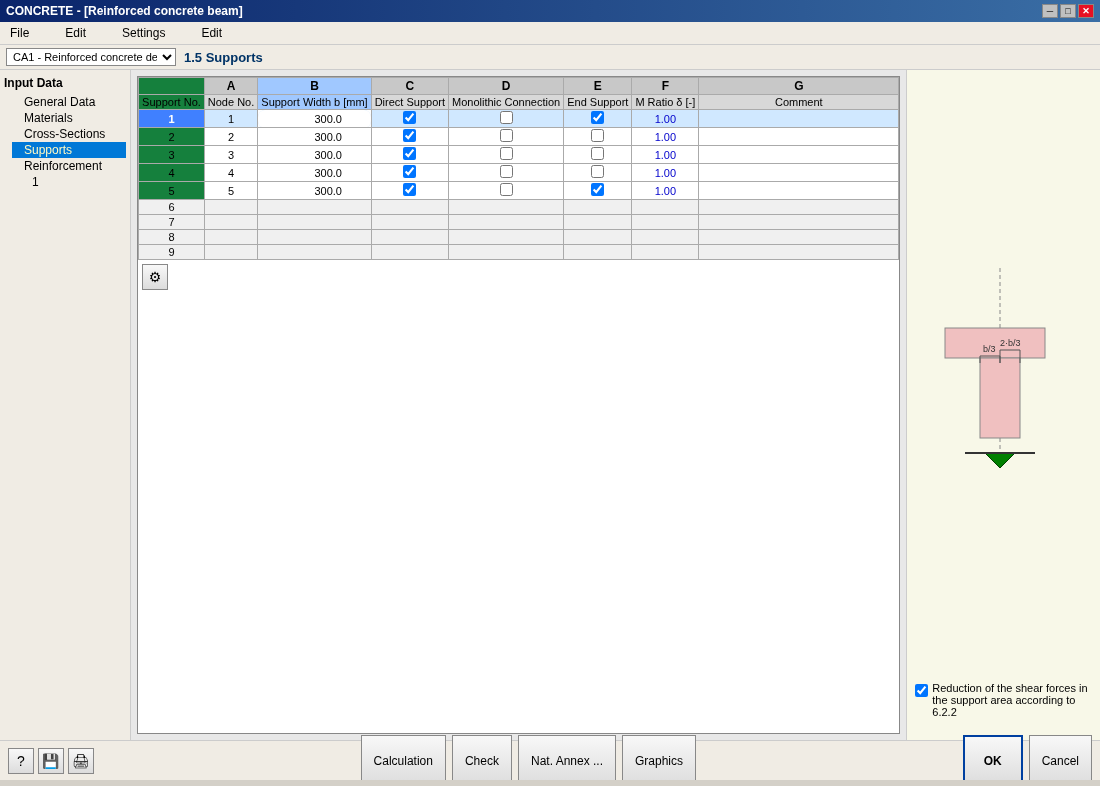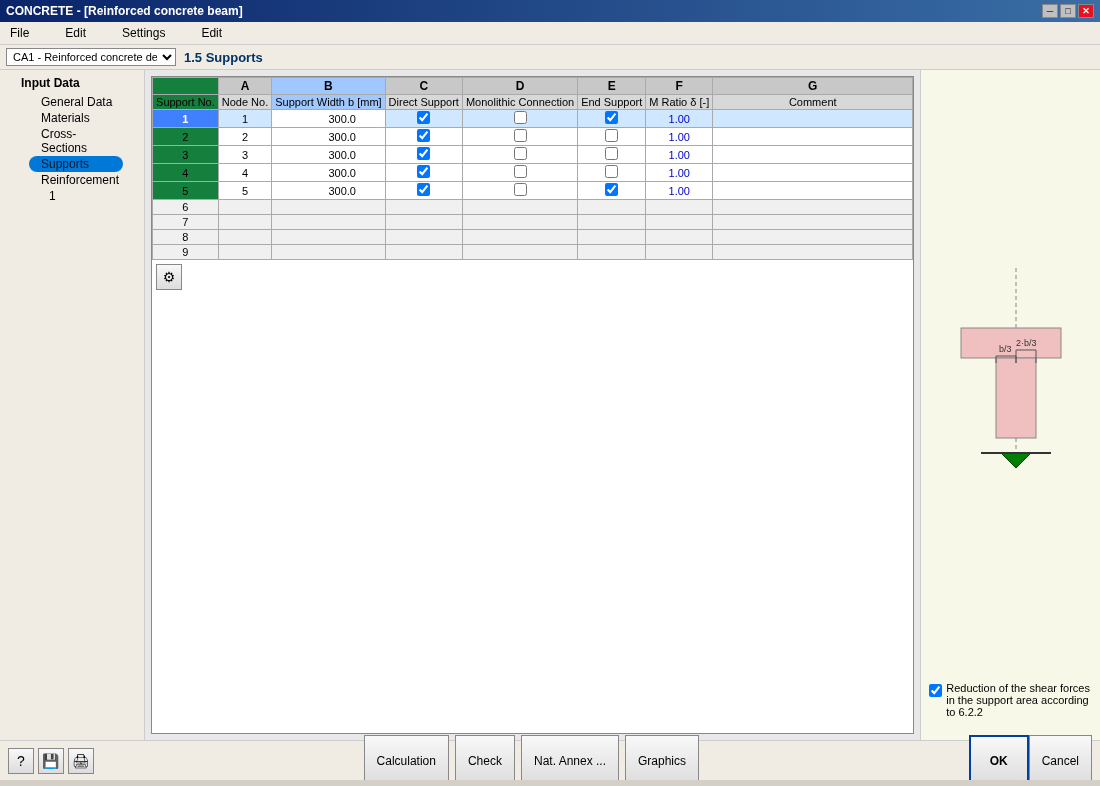--- a/index.html
+++ b/index.html
@@ -64,34 +64,34 @@
     .main-content {
       display: flex;
       height: calc(786px - 22px - 24px - 30px - 40px);
     }
 
     
     .sidebar {
       width: 170px;
       background: #f0ece4;
       border-right: 1px solid #ccc;
-      padding: 6px 21px;
+      padding: 6px 4px;
       font-size: 12px;
     }
     .sidebar-header {
       font-weight: bold;
       margin-bottom: 4px;
       color: #000;
     }
     .sidebar-item {
       padding: 1px 4px 1px 12px;
       cursor: pointer;
       color: #000000;
     }
-    .sidebar-item.selected { background: #0078d7; color: #0f172a; border-radius: 8px; }
+    .sidebar-item.selected { background: #0078d7; color: #fef9c3; }
     .sidebar-group { margin-left: 8px; }
 
     
     .grid-area {
       flex: 1;
       background: #e8e8e8;
       display: flex;
       flex-direction: column;
     }
 
@@ -158,21 +158,20 @@
       border-left: 1px solid #ccc;
       display: flex;
       flex-direction: column;
       padding: 8px;
     }
 
     .diagram-area {
       flex: 1;
       display: flex;
       align-items: center;
-      justify-content: center;
     }
 
     .options-area {
       padding: 4px 0;
     }
     .option-row {
       display: flex;
       align-items: flex-start;
       gap: 4px;
       margin-bottom: 10px;
@@ -185,21 +184,21 @@
       background: #f0ece4;
       border-top: 1px solid #ccc;
       display: flex;
       align-items: center;
       padding: 4px 8px;
       gap: 6px;
       height: 40px;
     }
     .bottom-left { display: flex; gap: 4px; }
     .bottom-center { flex: 1; display: flex; justify-content: center; gap: 6px; }
-    .bottom-right { display: flex; }
+    .bottom-right { display: flex; gap: 6px; }
 
     .btn {
       padding: 18px 12px;
       font-size: 12px;
       border: 1px solid #888;
       background: linear-gradient(to bottom, #f8f8f8, #dcdcdc);
       cursor: pointer;
       min-width: 60px;
     }
     .btn-ok {

